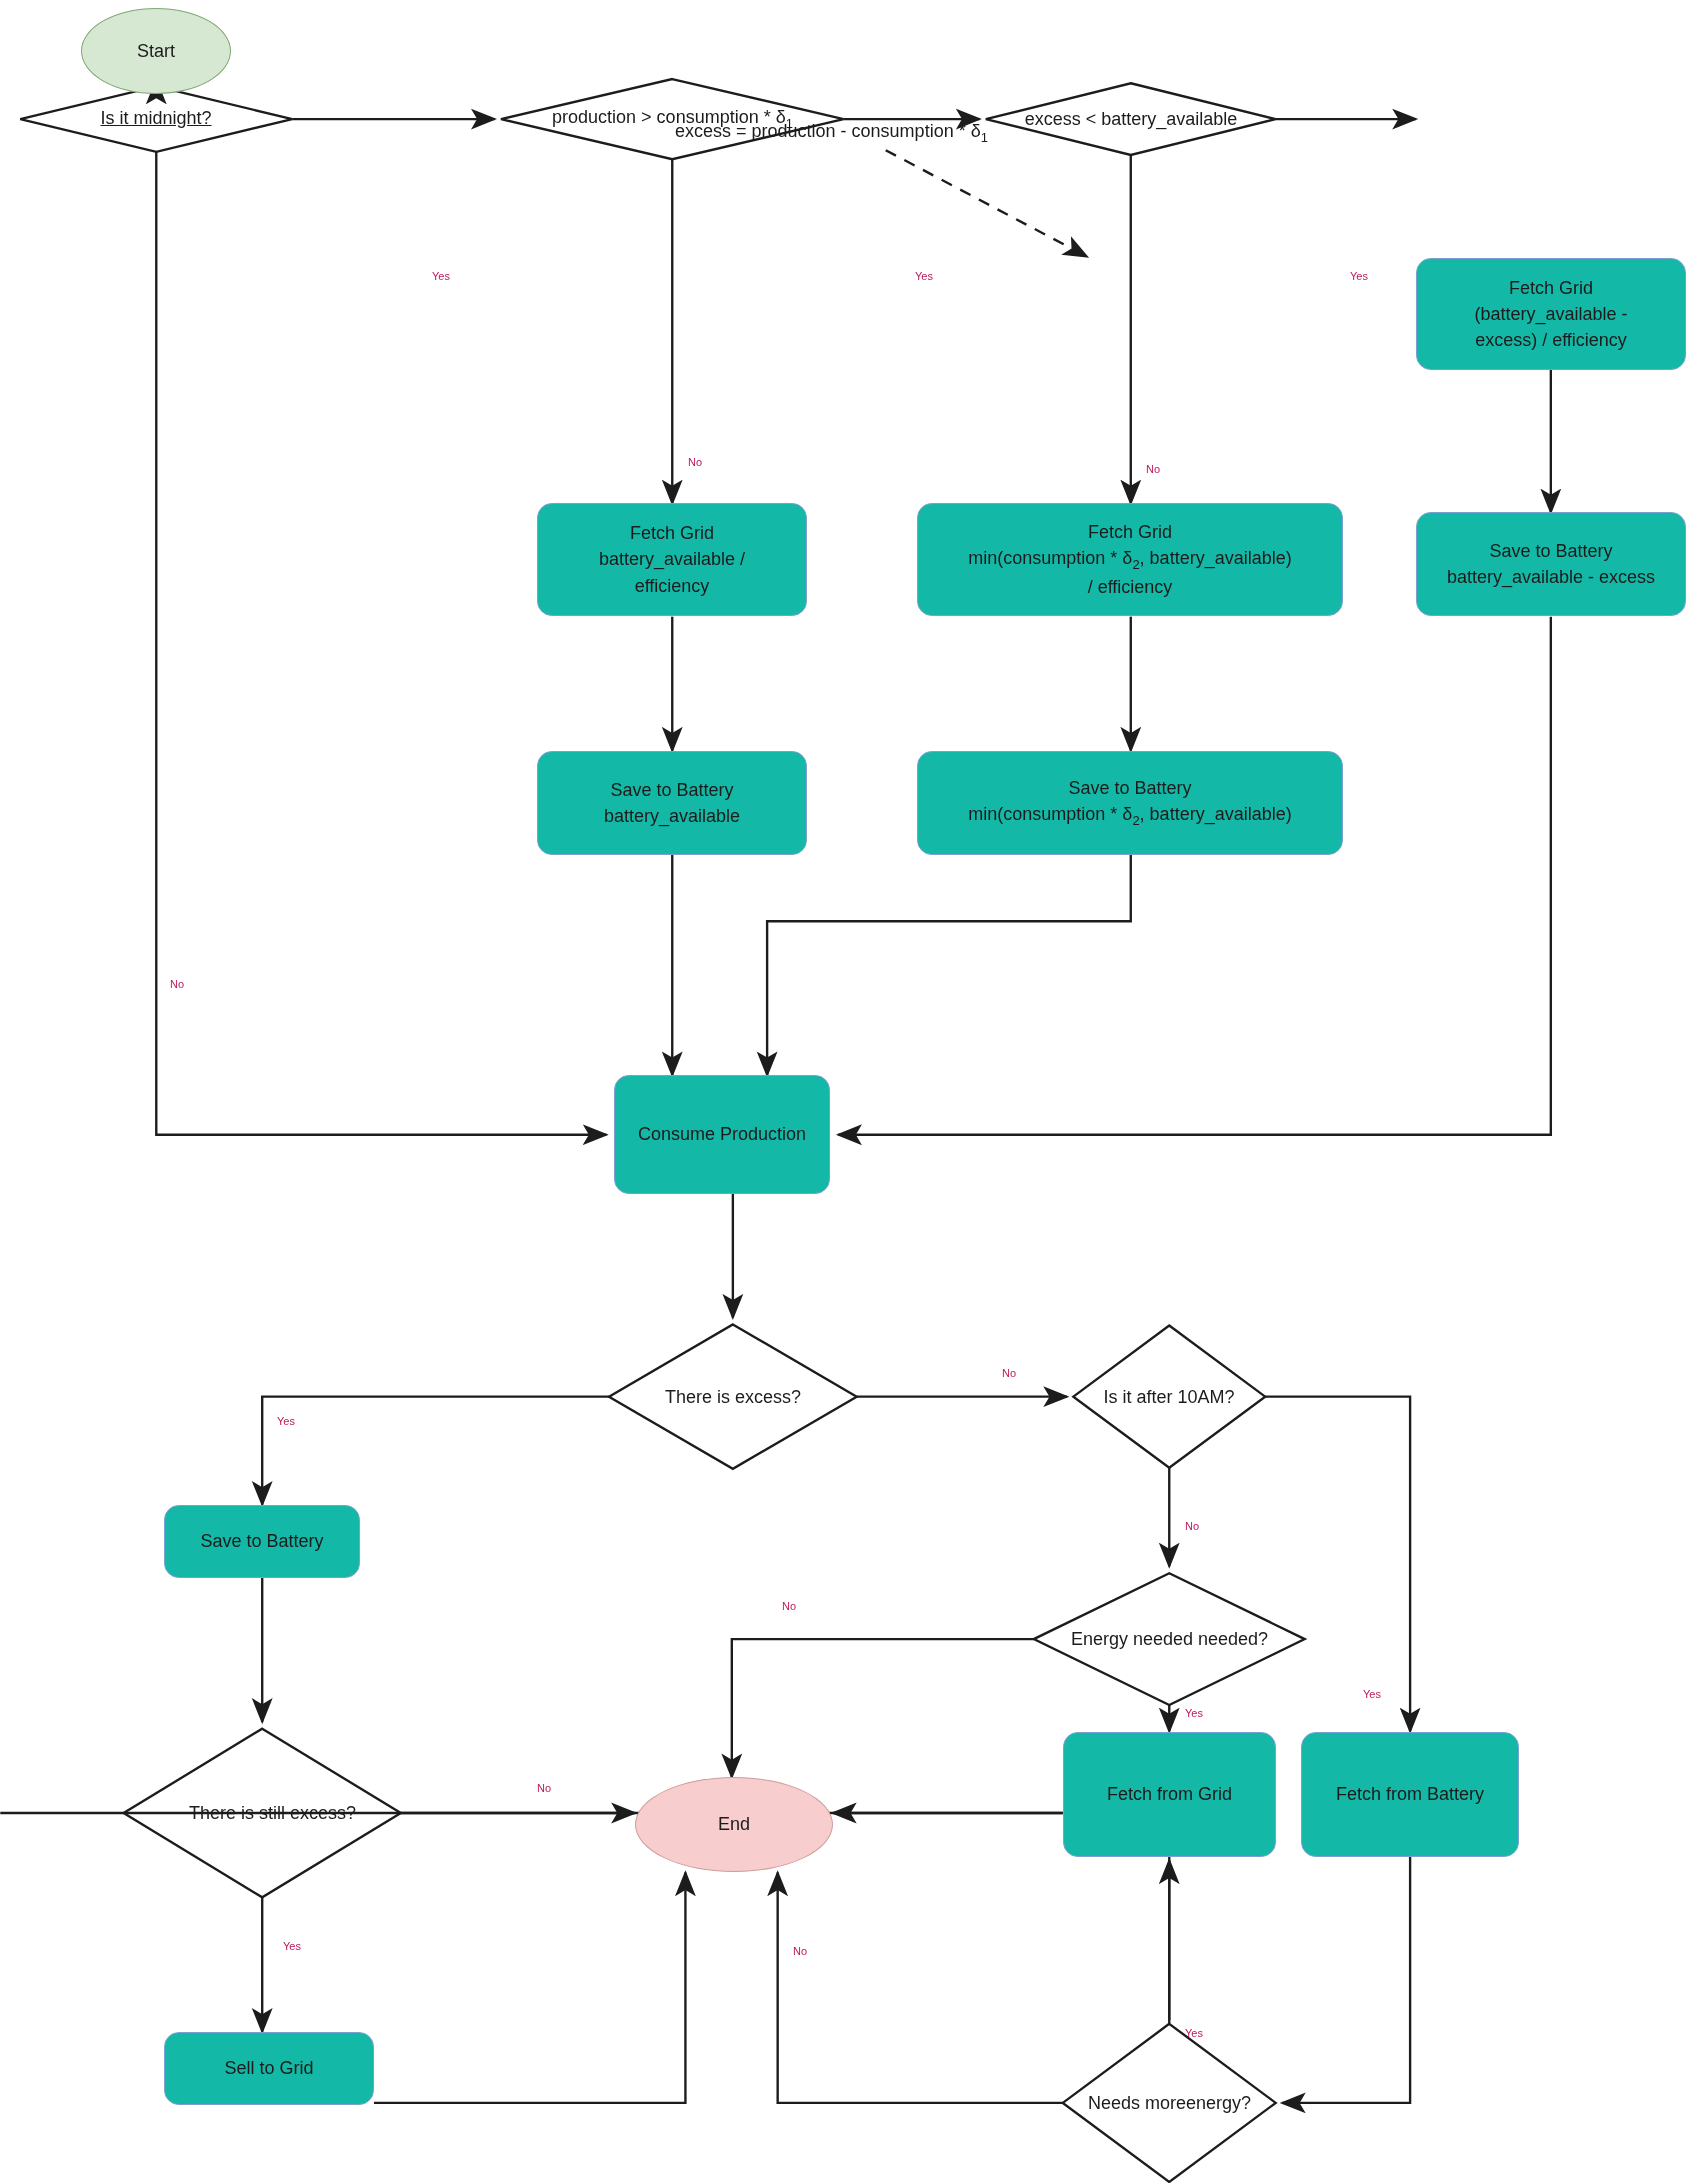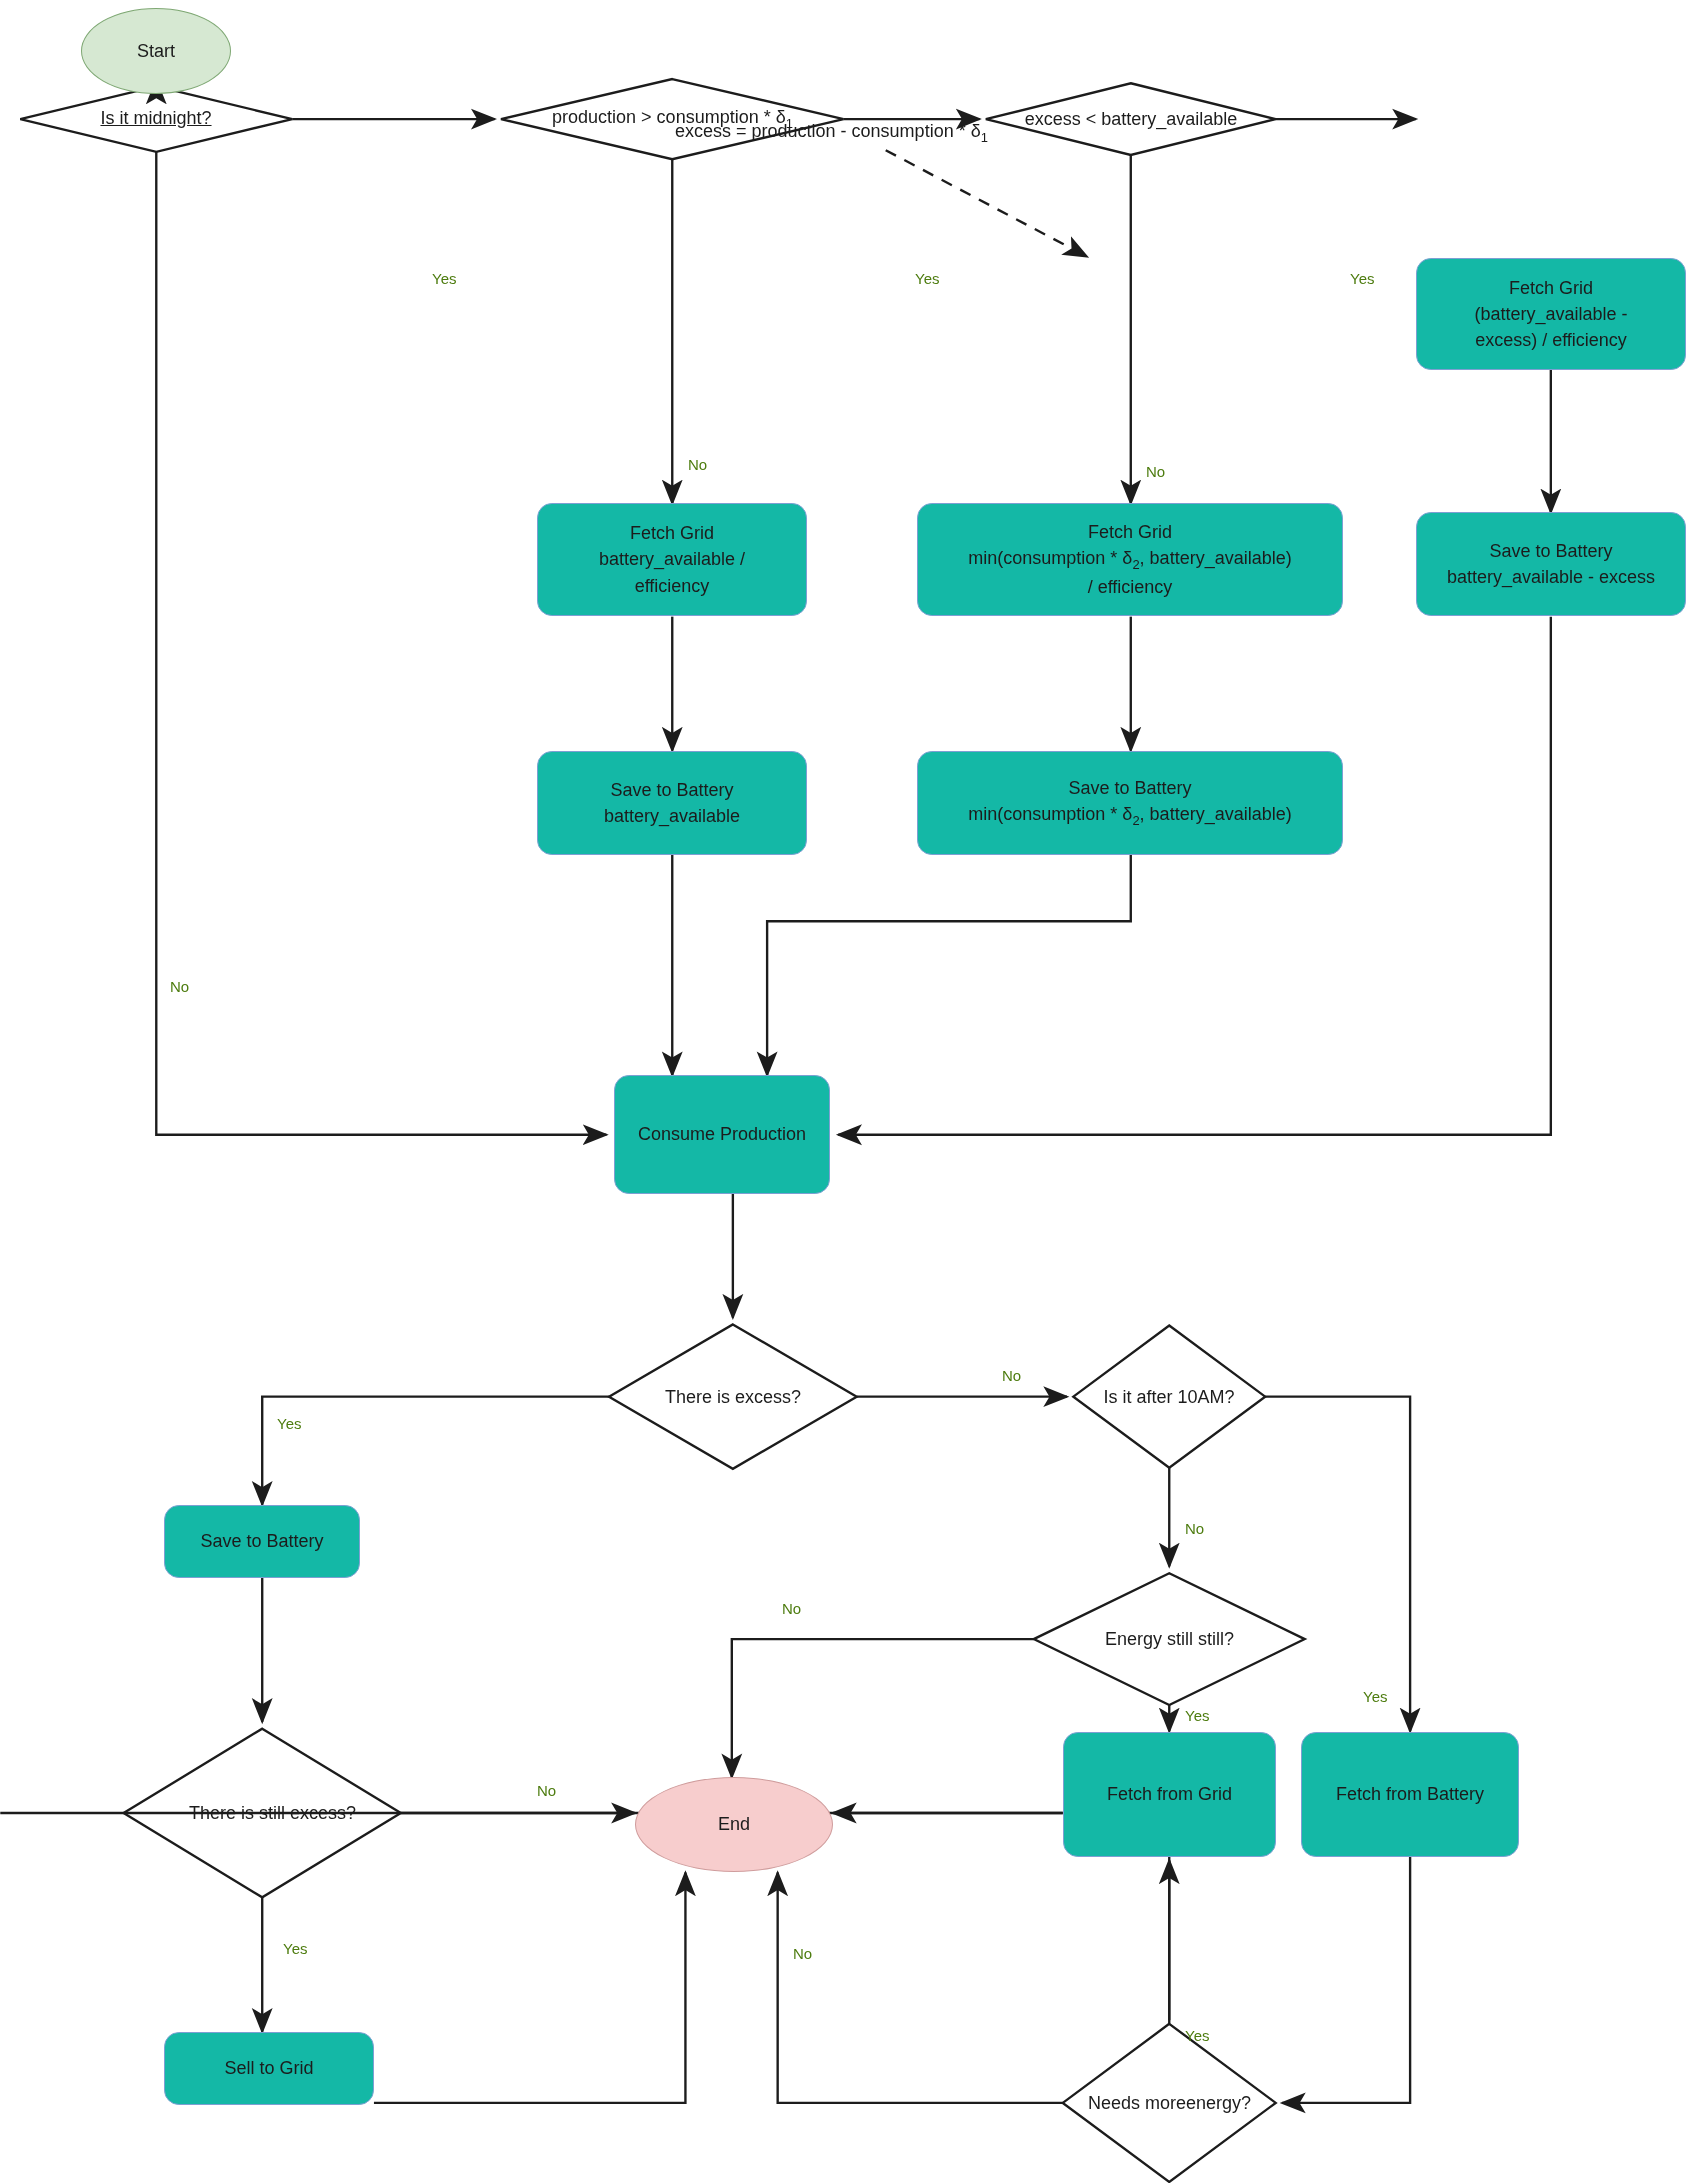--- a/index.html
+++ b/index.html
@@ -54,22 +54,22 @@
     border: none;
   }
   .decision .dtext {
     position: relative;
     z-index: 3;
     white-space: nowrap;
     pointer-events: none;
   }
   .edge-label {
     position: absolute;
-    font-size: 15px;
-    color: #4d7c0f;
+    font-size: 11px;
+    color: #be185d;
     white-space: nowrap;
     z-index: 6;
   }
   .formula-label {
     position: absolute;
     font-size: 18px;
     color: #1c1c1c;
     white-space: nowrap;
     z-index: 6;
   }
@@ -241,21 +241,21 @@
 
   <div class="node decision" style="left:134px; top:1797px; width:277px; height:32px;">
     <span class="dtext">There is still excess?</span>
   </div>
 
   <div class="node process" style="left:164px; top:2032px; width:210px; height:73px;">
     <span>Sell to Grid</span>
   </div>
 
   <div class="node decision" style="left:1034px; top:1623px; width:271px; height:32px;">
-    <span class="dtext">Energy still still?</span>
+    <span class="dtext">Energy needed needed?</span>
   </div>
 
   <div class="node process" style="left:1063px; top:1732px; width:213px; height:125px;">
     <span>Fetch from Grid</span>
   </div>
 
   <div class="node process" style="left:1301px; top:1732px; width:218px; height:125px;">
     <span>Fetch from Battery</span>
   </div>
 

